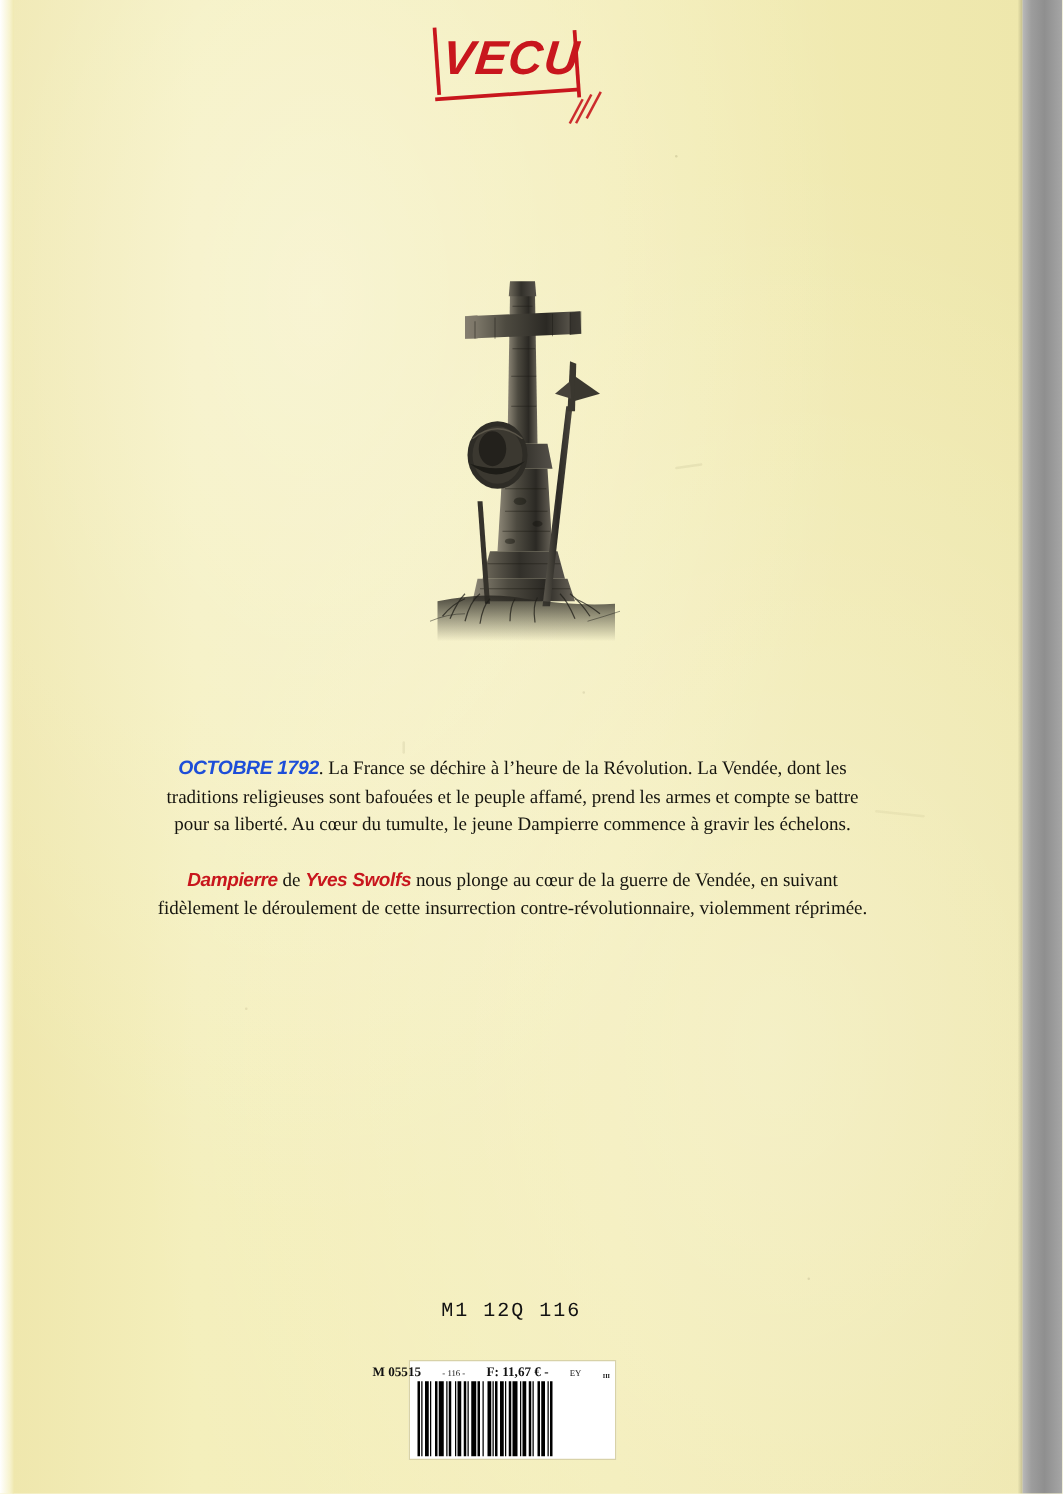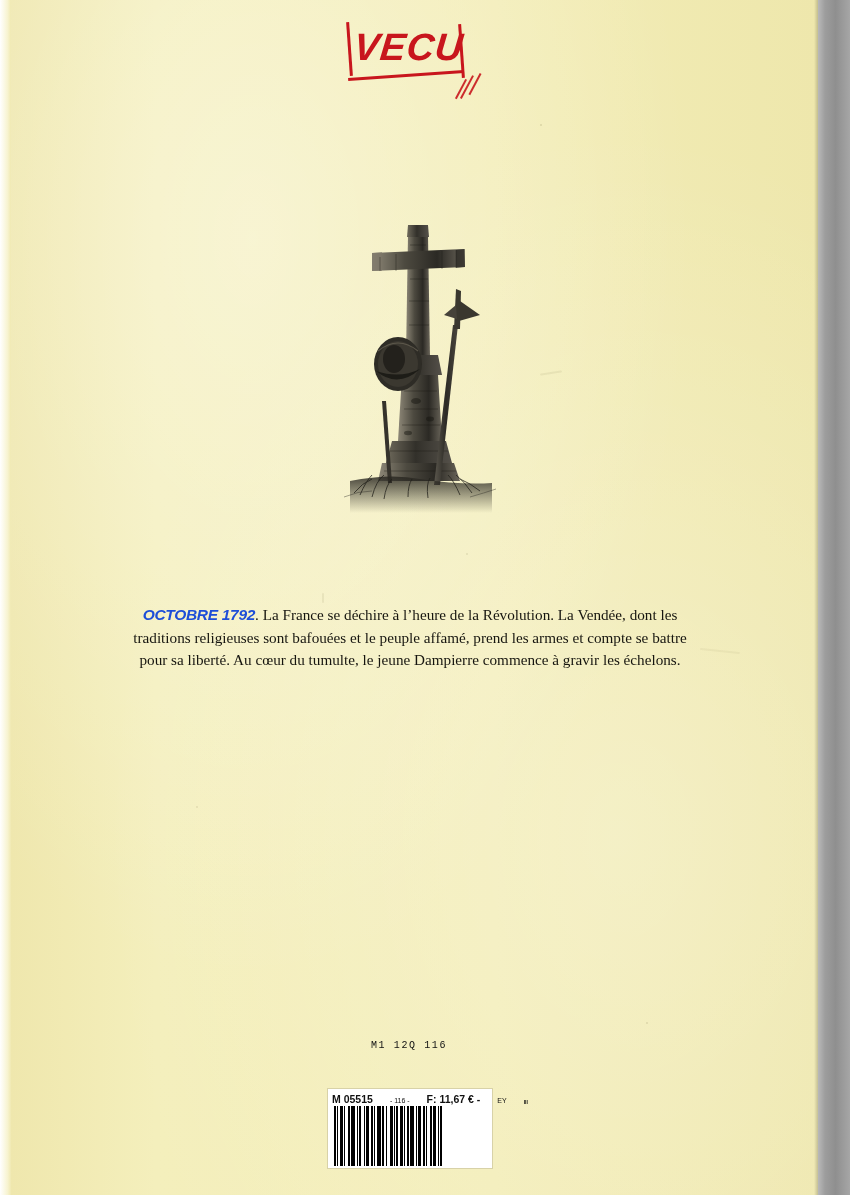--- a/index.html
+++ b/index.html
@@ -155,39 +155,39 @@
   }
 
   
   .code-line {
     position: absolute;
     left: 0;
     top: 1040px;
     width: 818px;
     text-align: center;
     font-family: "Liberation Mono", monospace;
-    font-size: 10px;
+    font-size: 16px;
     letter-spacing: 1.6px;
     color: #111;
   }
   .barcode-box {
     position: absolute;
     left: 327px;
     top: 1088px;
     width: 164px;
     background: #ffffff;
     border: 1px solid #d8d2a8;
     padding: 2px 0 0 0;
   }
   .barcode-head {
     display: flex;
     align-items: baseline;
-    justify-content: space-between;
+    justify-content: flex-end;
     gap: 17px;
-    font-family: Liberation Sans, sans-serif;
+    font-family: Liberation Serif, serif;
     font-size: 10.5px;
     font-weight: bold;
     color: #111;
     padding: 2px 4px 1px 4px;
     white-space: nowrap;
   }
   .barcode-head .small {
     font-size: 7px;
     font-weight: normal;
   }
@@ -333,20 +333,21 @@
       </g>
       <g stroke="#262520" stroke-width="0.8" opacity=".5">
         <path d="M24 292 q14 -6 28 -6" fill="none"></path>
         <path d="M150 292 q14 -4 26 -8" fill="none"></path>
       </g>
     </svg>
   </div>
 
   <div class="blurb">
     <p class="para1"><span class="lead">OCTOBRE 1792</span><span>. La France se déchire à l’heure de la Révolution. La Vendée, dont les traditions religieuses sont bafouées et le peuple affamé, prend les armes et compte se battre pour sa liberté. Au cœur du tumulte, le jeune Dampierre commence à gravir les échelons.</span></p>
+    <p class="para2"><span class="name">Dampierre</span><span> de </span><span class="name">Yves Swolfs</span><span> nous plonge au cœur de la guerre de Vendée, en suivant fidèlement le déroulement de cette insurrection contre-révolutionnaire, violemment réprimée.</span></p>
   </div>
 
   <div class="code-line">M1 12Q 116</div>
 
   <div class="barcode-box">
     <div class="barcode-head">
       <span>M 05515</span>
       <span class="small">- 116 -</span>
       <span>F: 11,67 € -</span>
       <span class="small">EY</span>

